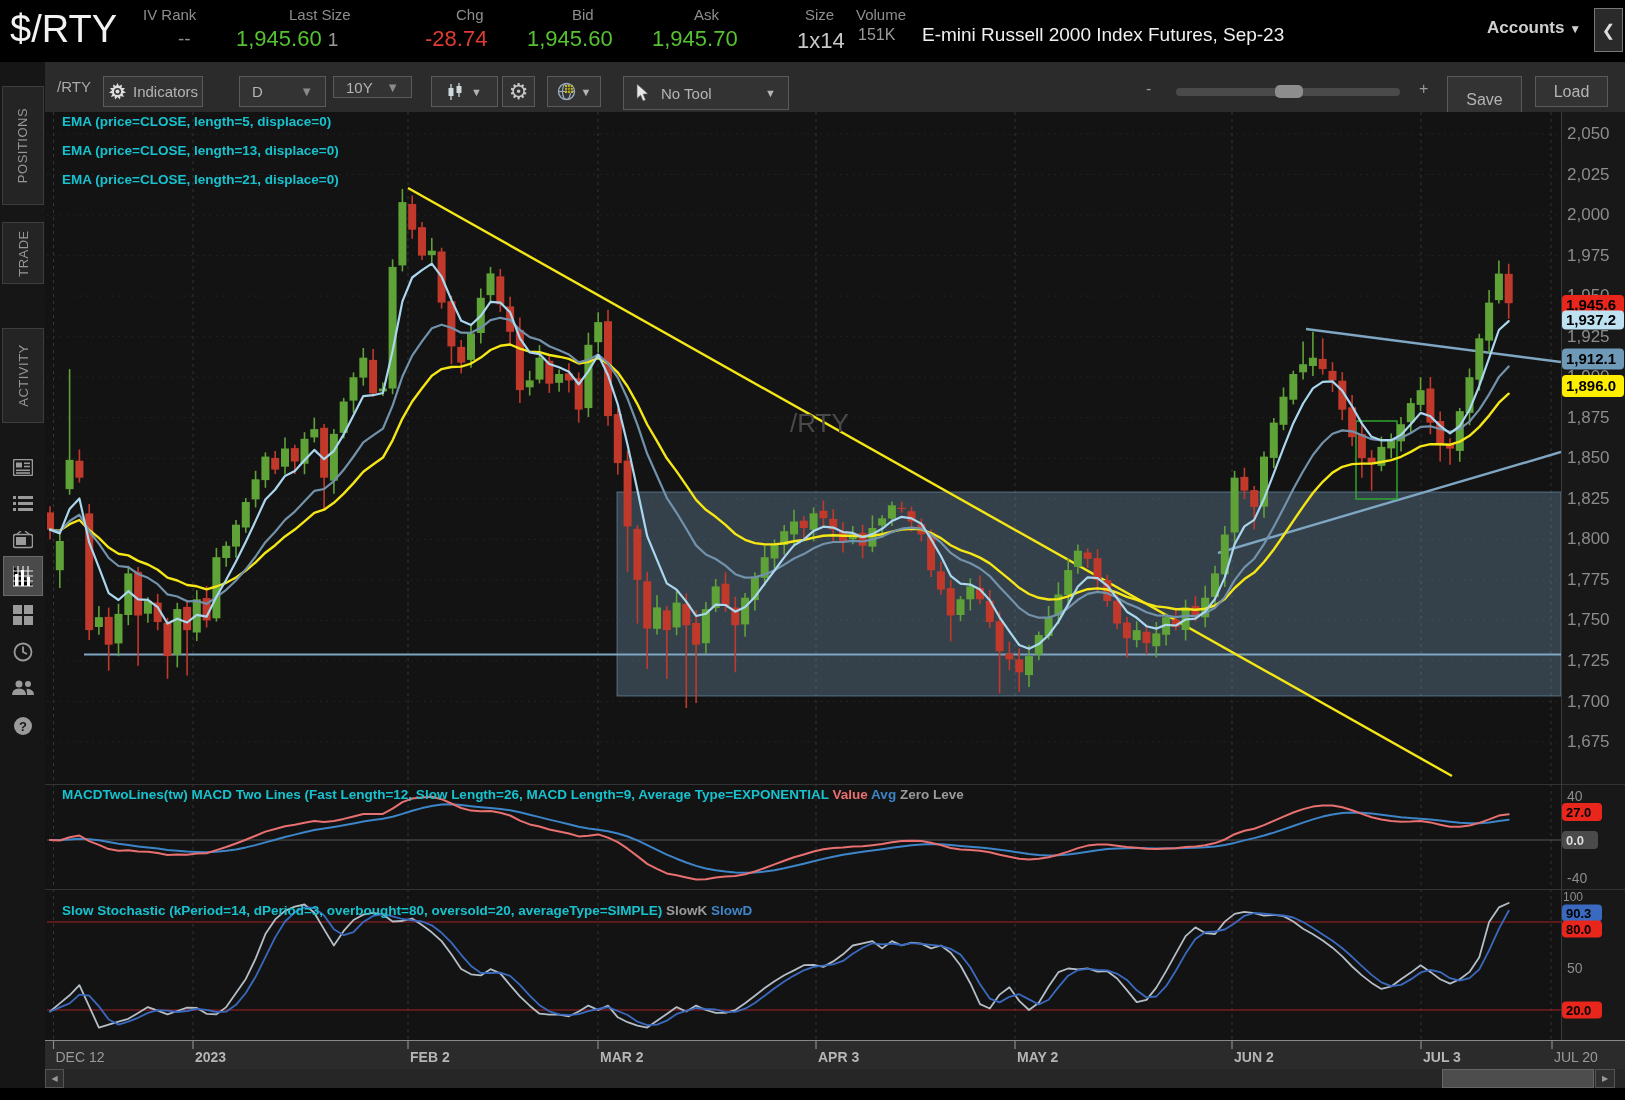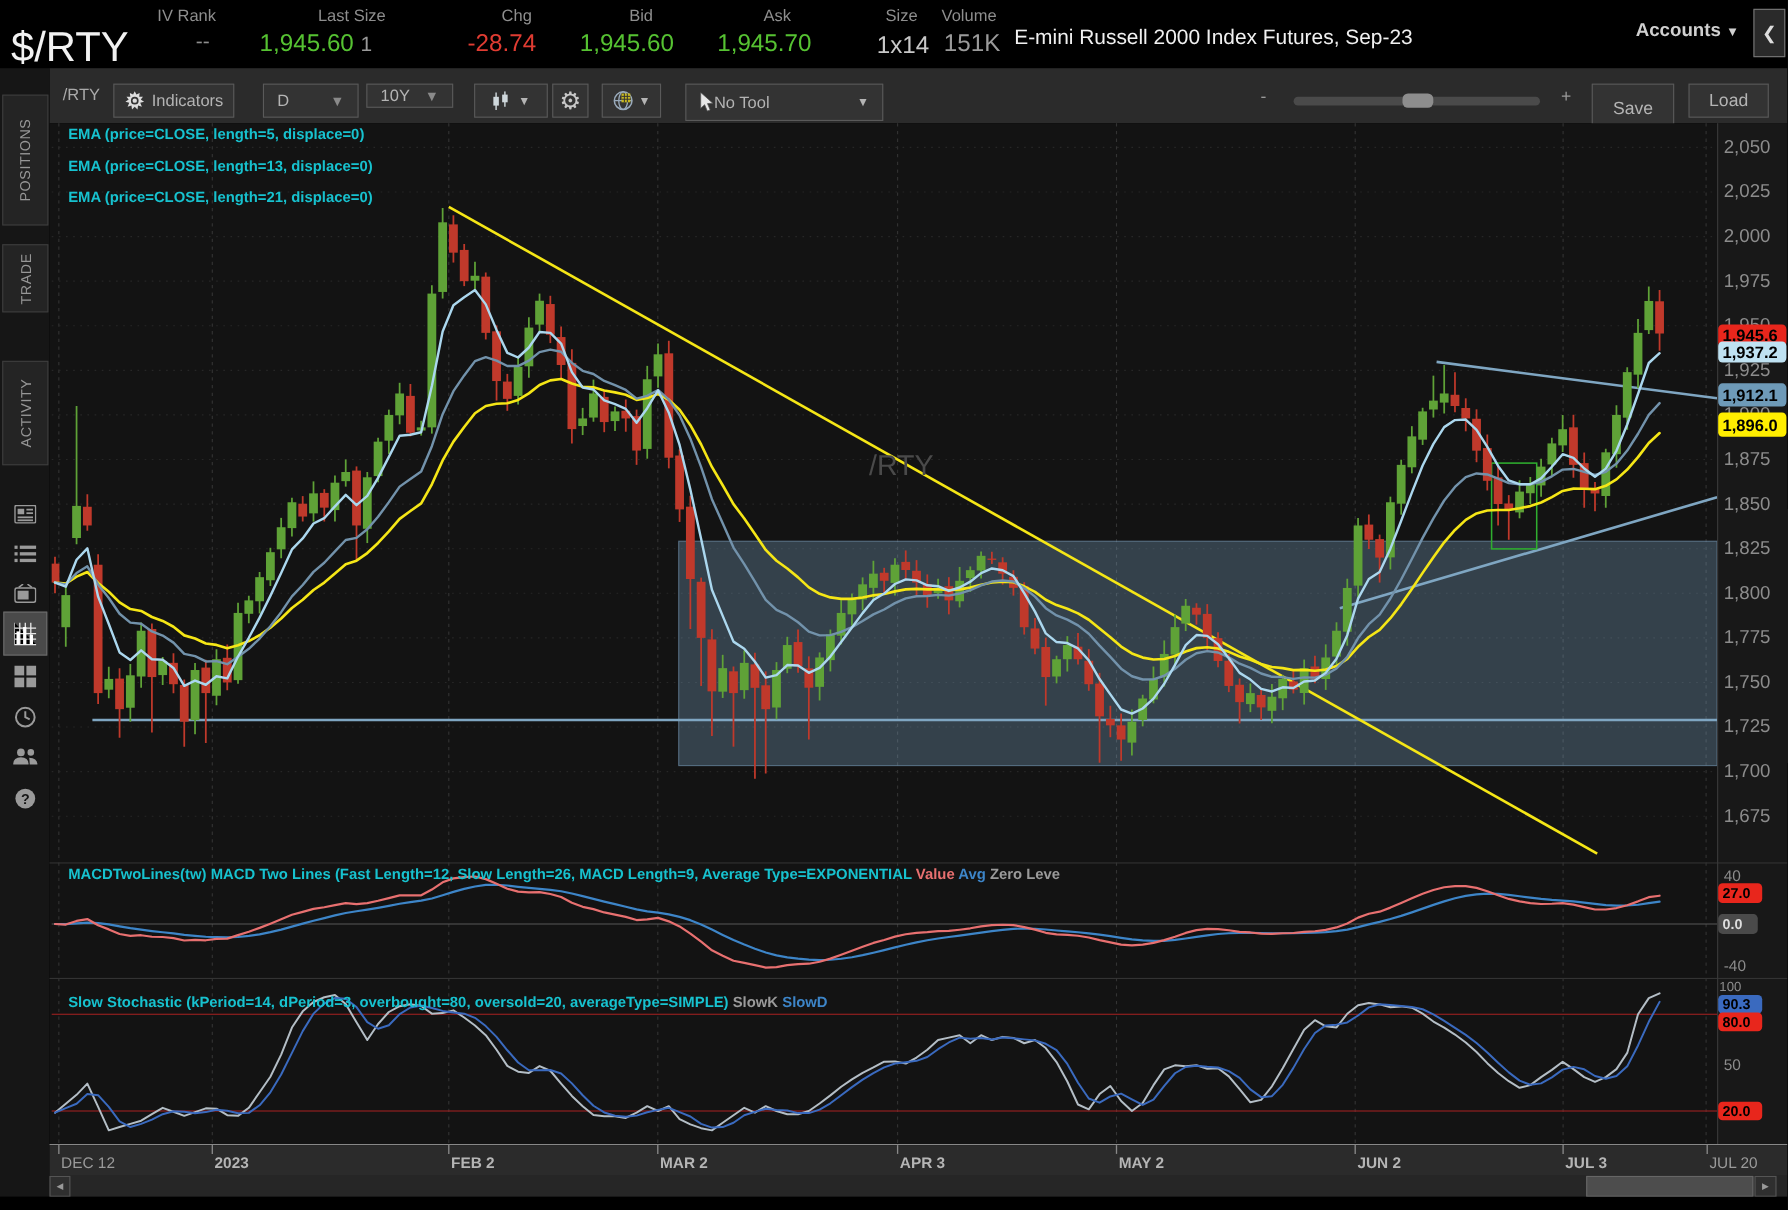--- a/index.html
+++ b/index.html
@@ -1,42 +1,42 @@
 <!DOCTYPE html>
 <html><head><meta charset="utf-8"><style>
 *{margin:0;padding:0;box-sizing:border-box}
 body{width:1625px;height:1100px;background:#000;font-family:"Liberation Sans",sans-serif;overflow:hidden;position:relative}
 .abs{position:absolute}
 .hdr-lbl{color:#8e8e8e;font-size:15px}
 .btn{background:#333;border:1px solid #5a5a5a;color:#b4b4b4;display:flex;align-items:center;justify-content:center}
 </style></head><body>
 
 <div class="abs" style="left:0;top:0;width:1625px;height:62px;background:#000"></div>
-<div class="abs" style="left:10px;top:22px;color:#f2f2f2;font-size:38px">$/RTY</div>
+<div class="abs" style="left:10px;top:8px;color:#f2f2f2;font-size:38px">$/RTY</div>
 <div class="abs hdr-lbl" style="left:143px;top:6px">IV Rank</div>
 <div class="abs" style="left:178px;top:28px;color:#8e8e8e;font-size:19px">--</div>
 <div class="abs hdr-lbl" style="left:289px;top:6px">Last Size</div>
 <div class="abs" style="left:236px;top:26px;color:#56c232;font-size:22px">1,945.60 <span style="color:#9a9a9a;font-size:19px">1</span></div>
 <div class="abs hdr-lbl" style="left:456px;top:6px">Chg</div>
 <div class="abs" style="left:425px;top:26px;color:#e03c32;font-size:22px">-28.74</div>
 <div class="abs hdr-lbl" style="left:572px;top:6px">Bid</div>
 <div class="abs" style="left:527px;top:26px;color:#56c232;font-size:22px">1,945.60</div>
 <div class="abs hdr-lbl" style="left:694px;top:6px">Ask</div>
 <div class="abs" style="left:652px;top:26px;color:#56c232;font-size:22px">1,945.70</div>
 <div class="abs hdr-lbl" style="left:805px;top:6px">Size</div>
 <div class="abs" style="left:797px;top:28px;color:#c8c8c8;font-size:22px">1x14</div>
 <div class="abs hdr-lbl" style="left:856px;top:6px">Volume</div>
-<div class="abs" style="left:858px;top:26px;color:#9a9a9a;font-size:22px">151K</div>
+<div class="abs" style="left:858px;top:26px;color:#9a9a9a;font-size:16px">151K</div>
 <div class="abs" style="left:922px;top:24px;color:#f0f0f0;font-size:19px">E-mini Russell 2000 Index Futures, Sep-23</div>
 <div class="abs" style="left:1487px;top:18px;color:#d0d0d0;font-size:17px;font-weight:bold">Accounts <span style="font-size:12px">▼</span></div>
 <div class="abs" style="left:1594px;top:8px;width:29px;height:44px;border:1px solid #777;background:#2a2a2a;color:#ddd;display:flex;align-items:center;justify-content:center;font-size:16px">❮</div>
 
 <div class="abs" style="left:45px;top:62px;width:1580px;height:50px;background:#2b2b2b"></div>
 <div class="abs" style="left:57px;top:78px;color:#aaa;font-size:15px">/RTY</div>
-<div class="abs btn" style="left:103px;top:76px;width:110px;height:31px;font-size:15px;gap:6px"><svg width="19" height="19" viewBox="0 0 19 19">
+<div class="abs btn" style="left:103px;top:76px;width:100px;height:31px;font-size:15px;gap:6px"><svg width="19" height="19" viewBox="0 0 19 19">
       <path d="M9.5 1 L11 4 L14 2.5 L13.5 6 L17 6 L15 8.5 L18 10.5 L14.5 11.5 L16 15 L12.5 14 L12 17.5 L9.5 15 L7 17.5 L6.5 14 L3 15 L4.5 11.5 L1 10.5 L4 8.5 L2 6 L5.5 6 L5 2.5 L8 4 Z" fill="#ddd"></path>
       <circle cx="9.5" cy="9.5" r="3.5" fill="#333"></circle>
       <circle cx="9.5" cy="9.5" r="2" fill="#ddd"></circle>
     </svg>Indicators</div>
 <div class="abs btn" style="left:239px;top:76px;width:87px;height:31px;font-size:15px;justify-content:space-between;padding:0 12px">D <span style="font-size:13px;color:#8a8a8a">▼</span></div>
 <div class="abs btn" style="left:333px;top:76px;width:79px;height:22px;font-size:15px;justify-content:space-between;padding:0 12px">10Y <span style="font-size:13px;color:#8a8a8a">▼</span></div>
 <div class="abs btn" style="left:431px;top:76px;width:67px;height:31px;font-size:13px;gap:6px">
     <svg width="18" height="18" viewBox="0 0 18 18">
       <g stroke="#cfd8dc" stroke-width="1.3">
         <line x1="4" y1="1" x2="4" y2="17"></line>
@@ -51,21 +51,21 @@
 <div class="abs btn" style="left:547px;top:76px;width:54px;height:31px;font-size:13px;gap:5px">
     <svg width="19" height="19" viewBox="0 0 19 19">
       <circle cx="9.5" cy="9.5" r="8" fill="none" stroke="#9ab" stroke-width="1.4"></circle>
       <ellipse cx="9.5" cy="9.5" rx="4" ry="8" fill="none" stroke="#9ab" stroke-width="1.2"></ellipse>
       <line x1="1.5" y1="9.5" x2="17.5" y2="9.5" stroke="#9ab" stroke-width="1.2"></line>
       <rect x="8" y="3" width="8" height="8" fill="#c8b820"></rect>
       <path d="M8 5.6 H16 M8 8.2 H16 M10.6 3 V11 M13.3 3 V11" stroke="#333" stroke-width="0.9"></path>
     </svg>
     <span style="font-size:11px">▼</span>
   </div>
-<div class="abs btn" style="left:623px;top:76px;width:180px;height:31px;font-size:15px;justify-content:flex-start;padding:16px 12px;gap:0"><svg width="13" height="18" viewBox="0 0 13 18">
+<div class="abs btn" style="left:623px;top:76px;width:166px;height:31px;font-size:15px;justify-content:flex-start;padding:16px 12px;gap:12px"><svg width="13" height="18" viewBox="0 0 13 18">
       <path d="M1 0 L1 14.5 L4.6 11.2 L7 17 L9.6 15.9 L7.2 10.2 L12 9.8 Z" fill="#e8e8e8" stroke="#555" stroke-width="0.7"></path>
     </svg> No Tool <span style="margin-left:auto;font-size:11px">▼</span></div>
 <div class="abs" style="left:1146px;top:80px;color:#999;font-size:16px">-</div>
 <div class="abs" style="left:1176px;top:88px;width:224px;height:8px;background:#4a4a4a;border-radius:4px"></div>
 <div class="abs" style="left:1275px;top:85px;width:28px;height:13px;background:#8d8d8d;border-radius:5px"></div>
 <div class="abs" style="left:1419px;top:80px;color:#999;font-size:16px">+</div>
 <div class="abs btn" style="left:1447px;top:76px;width:75px;height:47px;font-size:16px">Save</div>
 <div class="abs btn" style="left:1535px;top:76px;width:73px;height:31px;font-size:16px">Load</div>
 
 <div class="abs" style="left:0;top:62px;width:45px;height:1026px;background:#161616"></div>

